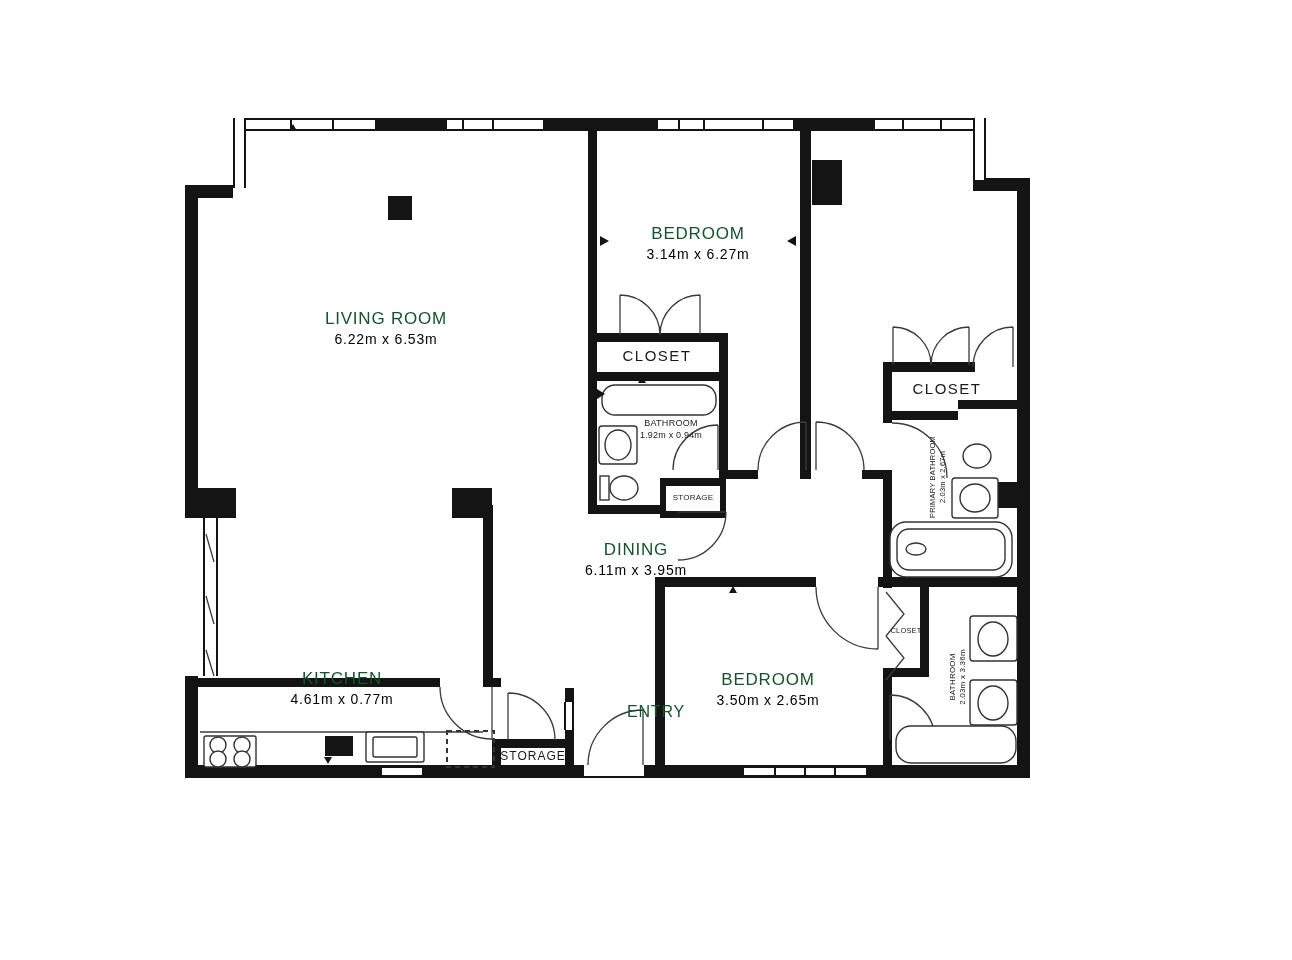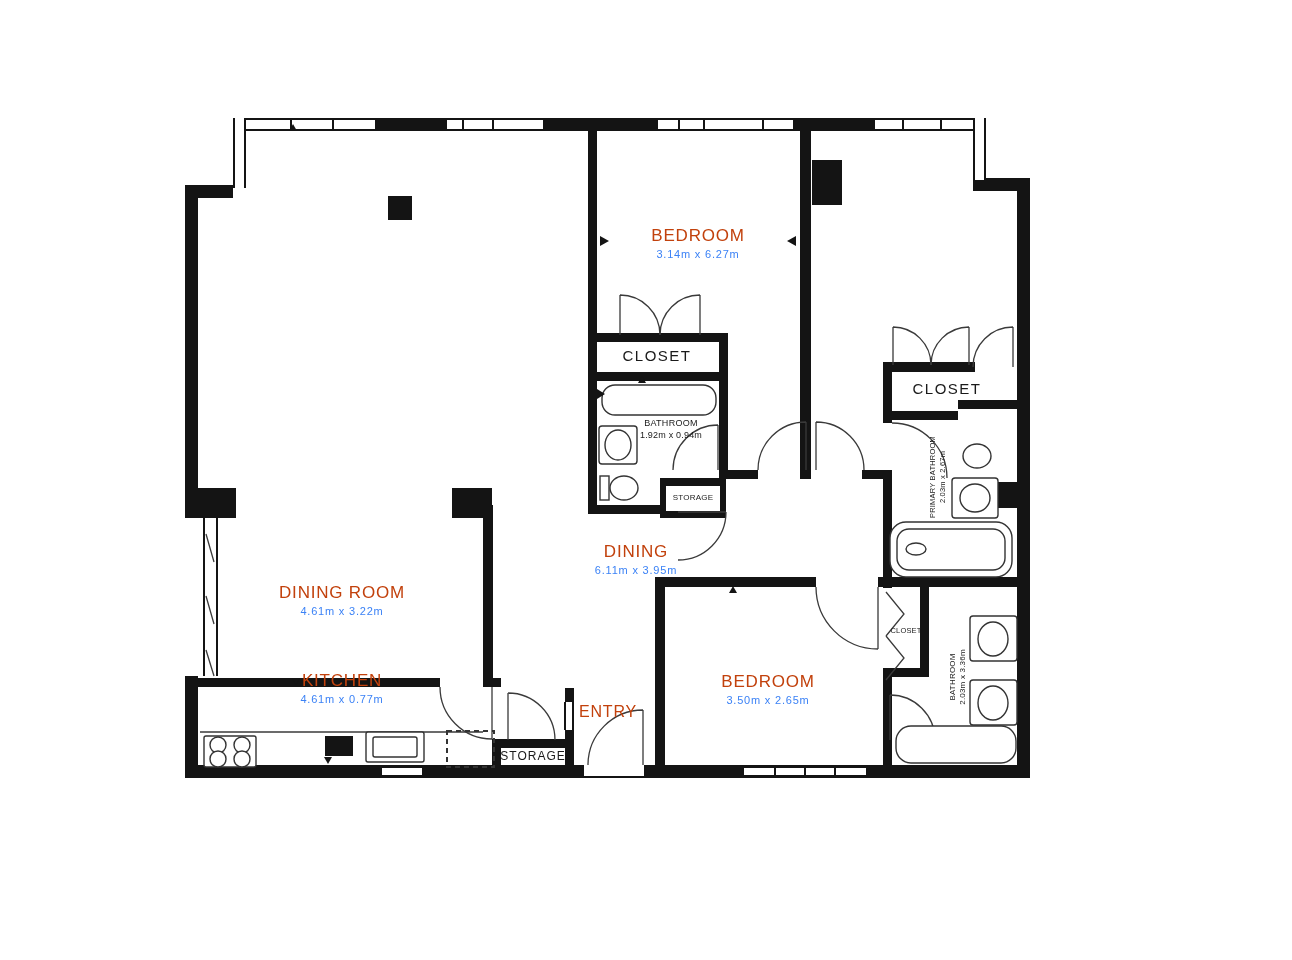--- a/index.html
+++ b/index.html
@@ -6,22 +6,22 @@
   html,body{background:#ffffff}
   body{font-family:"Liberation Sans",sans-serif;color:#1a1a1a}
   .plan{position:relative;width:1292px;height:960px;background:#fff;overflow:hidden}
   .wall{position:absolute;background:#141414}
   .blk{position:absolute;background:#141414}
   .winh{position:absolute;background:#fff;border-top:2px solid #141414;border-bottom:2px solid #141414}
   .winv{position:absolute;background:#fff;border-left:2px solid #141414;border-right:2px solid #141414}
   .mull{position:absolute;width:2px;height:13px;background:#141414}
   .overlay{position:absolute;left:0;top:0}
   .lbl{position:absolute;transform:translate(-50%,-50%);text-align:center;white-space:nowrap;letter-spacing:.8px;line-height:1.3}
-  .nm{font-size:17px;color:#c2410c}
-  .dm{font-size:11px;color:#3b82f6}
+  .nm{font-size:17px;color:#14532d}
+  .dm{font-size:14px;color:#000000}
   .nm-med{font-size:15px;letter-spacing:1.5px}
   .nm-sm{font-size:12px;letter-spacing:1px}
   .nm-xs{font-size:9px;letter-spacing:.3px}
   .nm-xxs{font-size:8px;letter-spacing:.2px}
   .nm-tiny{font-size:7.5px;letter-spacing:.2px}
   .dm-xs{font-size:9px;letter-spacing:.2px}
   .vert{transform:translate(-50%,-50%) rotate(-90deg)}
   .whitebox{position:absolute;background:#fff}
 </style>
 </head>
@@ -163,20 +163,24 @@
       <path d="M796,236 L787,241 L796,246 Z"></path>
       <path d="M289,131 L293,124 L297,131 Z"></path>
       <path d="M292,678 L300,678 L296,685 Z"></path>
       <path d="M324,757 L332,757 L328,764 Z"></path>
       <path d="M638,383 L642,376 L646,383 Z"></path>
       <path d="M729,593 L733,586 L737,593 Z"></path>
       <path d="M597,389 L605,394 L597,399 Z"></path>
     </g>
   </svg>
 
+  <div class="lbl" style="left:386px;top:328px">
+    <div class="nm">LIVING ROOM</div>
+    <div class="dm">6.22m x 6.53m</div>
+  </div>
 
   <div class="lbl" style="left:698px;top:243px">
     <div class="nm">BEDROOM</div>
     <div class="dm">3.14m x 6.27m</div>
   </div>
 
 
   <div class="lbl nm-med" style="left:657px;top:356px">CLOSET</div>
 
   <div class="lbl" style="left:671px;top:430px">
@@ -184,33 +188,29 @@
     <div class="dm-xs">1.92m x 0.94m</div>
   </div>
 
   <div class="lbl nm-xxs" style="left:693px;top:498px">STORAGE</div>
 
   <div class="lbl" style="left:636px;top:559px">
     <div class="nm">DINING</div>
     <div class="dm">6.11m x 3.95m</div>
   </div>
 
-  <div class="lbl" style="left:342px;top:600px">
-    <div class="nm">DINING ROOM</div>
-    <div class="dm">4.61m x 3.22m</div>
-  </div>
 
   <div class="lbl" style="left:342px;top:688px">
     <div class="nm">KITCHEN</div>
     <div class="dm">4.61m x 0.77m</div>
   </div>
 
   <div class="lbl nm-sm" style="left:533px;top:757px">STORAGE</div>
 
-  <div class="lbl" style="left:608px;top:712px">
+  <div class="lbl" style="left:656px;top:712px">
     <div class="nm" style="font-size:16px">ENTRY</div>
   </div>
 
   <div class="lbl" style="left:768px;top:689px">
     <div class="nm">BEDROOM</div>
     <div class="dm">3.50m x 2.65m</div>
   </div>
 
   <div class="lbl nm-tiny" style="left:906px;top:631px">CLOSET</div>
 

